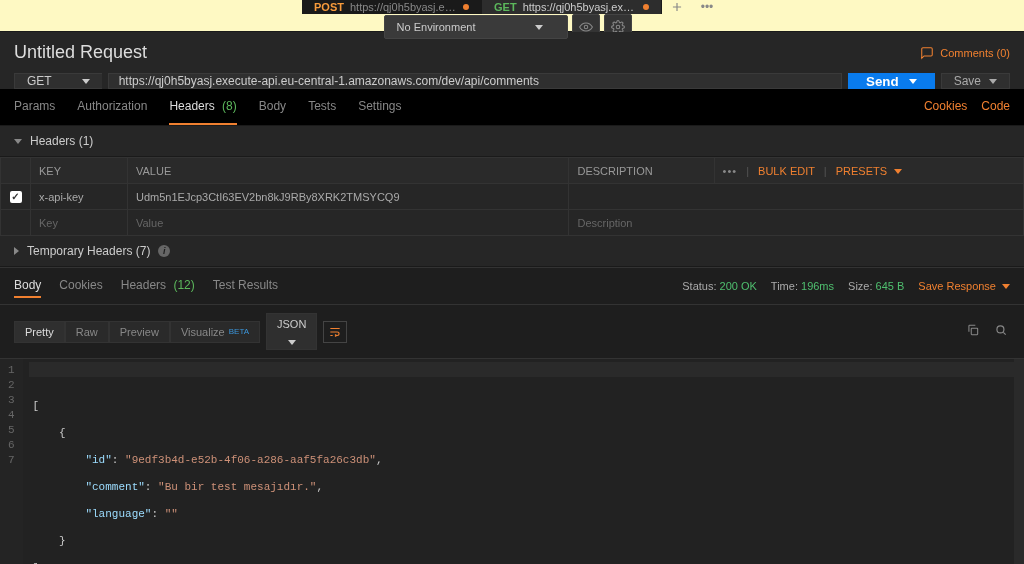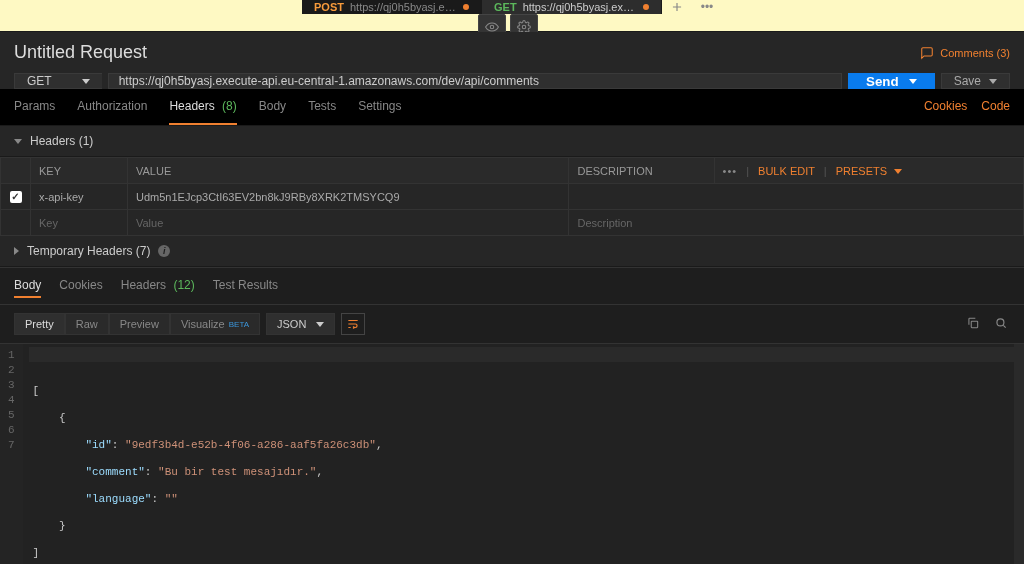--- a/index.html
+++ b/index.html
@@ -182,21 +182,21 @@
   .bt-group { display: flex; }
   .bt-tab {
     padding: 4px 10px; background: #2a2a2a; color:#888;
     font-size: 11px; cursor: pointer; border: 1px solid #333;
     display: flex; align-items: center; gap: 4px;
   }
   .bt-tab.active { color: #ddd; background: #2f2f2f; }
   .bt-select {
     padding: 4px 10px; background: #2f2f2f; color:#ccc;
     font-size: 11px; cursor: pointer; border: 1px solid #333;
-    display: flex; align-items: center; gap: 10px;
+    display: flex; align-items: center; gap: 10px; flex-direction: column;
   }
   .sup { color: #3b96db; font-size: 8px; vertical-align: super; }
   .body-toolbar-right { margin-left: auto; display: flex; gap: 10px; color: #888; }
   .icon-btn { cursor: pointer; color: #888; width: 18px; text-align: center; }
   .wrap-btn {
     width: 24px; height: 22px; border: 1px solid #444; display:flex;
     align-items:center; justify-content:center; cursor:pointer;
   }
   
   .editor {
@@ -247,20 +247,24 @@
     <div class="tab-add">
       <svg class="svg-ico" viewBox="0 0 24 24" stroke="currentColor" stroke-width="2" fill="none">
           <path d="M12 5v14M5 12h14"></path>
         </svg>
     </div>
     <div class="tab-more">
       <span>•••</span>
     </div>
   </div>
   <div class="env-group">
+    <div class="env-select">
+      <span>No Environment</span>
+      <span class="caret-down"></span>
+    </div>
     <div class="env-btn">
       <svg class="svg-ico" viewBox="0 0 24 24" stroke="currentColor" stroke-width="1.8" fill="none">
           <path d="M1 12s4-7 11-7 11 7 11 7-4 7-11 7S1 12 1 12z"></path>
           <circle cx="12" cy="12" r="3"></circle>
         </svg>
     </div>
     <div class="env-btn">
       <svg class="svg-ico" viewBox="0 0 24 24" stroke="currentColor" stroke-width="1.8" fill="none">
           <circle cx="12" cy="12" r="3"></circle>
           <path d="M19.4 15a1.7 1.7 0 0 0 .3 1.8l.1.1a2 2 0 1 1-2.8 2.8l-.1-.1a1.7 1.7 0 0 0-1.8-.3 1.7 1.7 0 0 0-1 1.5V21a2 2 0 1 1-4 0v-.1a1.7 1.7 0 0 0-1-1.5 1.7 1.7 0 0 0-1.8.3l-.1.1a2 2 0 1 1-2.8-2.8l.1-.1a1.7 1.7 0 0 0 .3-1.8 1.7 1.7 0 0 0-1.5-1H3a2 2 0 1 1 0-4h.1a1.7 1.7 0 0 0 1.5-1 1.7 1.7 0 0 0-.3-1.8l-.1-.1a2 2 0 1 1 2.8-2.8l.1.1a1.7 1.7 0 0 0 1.8.3H9a1.7 1.7 0 0 0 1-1.5V3a2 2 0 1 1 4 0v.1a1.7 1.7 0 0 0 1 1.5 1.7 1.7 0 0 0 1.8-.3l.1-.1a2 2 0 1 1 2.8 2.8l-.1.1a1.7 1.7 0 0 0-.3 1.8V9a1.7 1.7 0 0 0 1.5 1H21a2 2 0 1 1 0 4h-.1a1.7 1.7 0 0 0-1.5 1z"></path>
@@ -268,21 +272,21 @@
     </div>
   </div>
 </div>
 
 <div class="title-row">
   <div class="req-title">Untitled Request</div>
   <div class="comments-link">
     <svg class="svg-ico" viewBox="0 0 24 24" stroke="#f08030" stroke-width="1.8" fill="none">
         <path d="M21 15a2 2 0 0 1-2 2H7l-4 4V5a2 2 0 0 1 2-2h14a2 2 0 0 1 2 2z"></path>
       </svg>
-    <span>Comments (3)</span>
+    <span>Comments (0)</span>
   </div>
 </div>
 
 <div class="url-row">
   <div class="method-select">
     <span>GET</span>
     <span class="caret-down"></span>
   </div>
   <div class="url-input">
     <span>https://qj0h5byasj.execute-api.eu-central-1.amazonaws.com/dev/api/comments</span>
@@ -364,20 +368,29 @@
 <div class="resp-bar">
   <div class="resp-tabs">
     <div class="resp-tab active">Body</div>
     <div class="resp-tab">Cookies</div>
     <div class="resp-tab">
       <span>Headers</span>
       <span class="badge-green">(12)</span>
     </div>
     <div class="resp-tab">Test Results</div>
   </div>
+  <div class="resp-meta">
+    <div><span class="lbl">Status:</span> <span class="val">200 OK</span></div>
+    <div><span class="lbl">Time:</span> <span class="val">196ms</span></div>
+    <div><span class="lbl">Size:</span> <span class="val">645 B</span></div>
+    <div class="link-orange" style="display:flex;align-items:center;gap:6px;">
+      <span>Save Response</span>
+      <span class="caret-down"></span>
+    </div>
+  </div>
 </div>
 
 <div class="body-toolbar">
   <div class="bt-group">
     <div class="bt-tab active">Pretty</div>
     <div class="bt-tab">Raw</div>
     <div class="bt-tab">Preview</div>
     <div class="bt-tab">
       <span>Visualize</span>
         <span class="sup">BETA</span>

